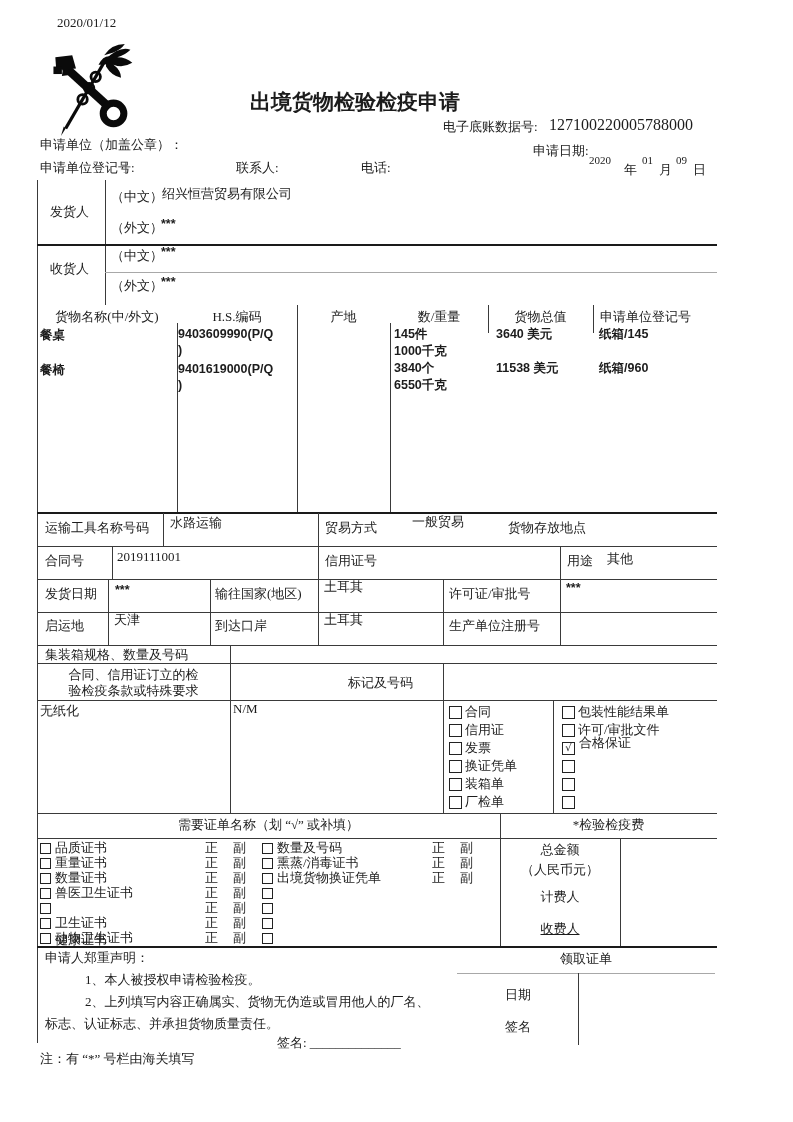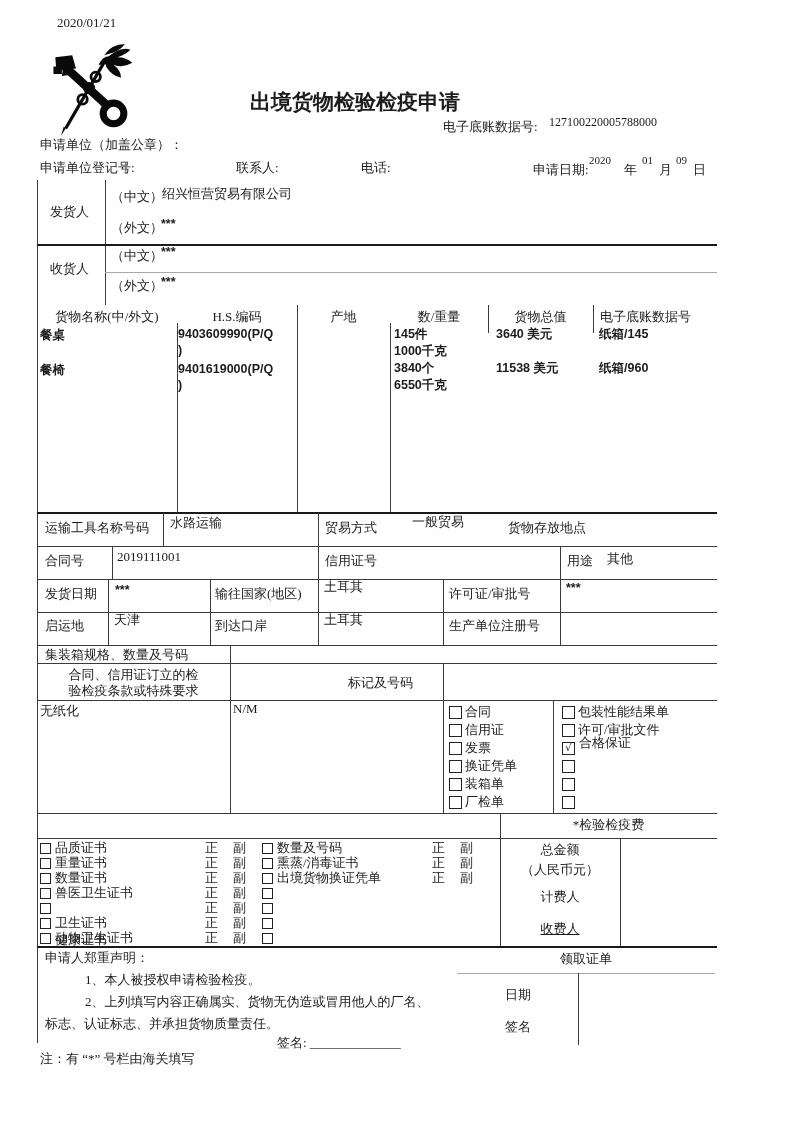--- a/index.html
+++ b/index.html
@@ -1,37 +1,37 @@
 <!DOCTYPE html>
 <html><head>
 <meta charset="utf-8">
 <style>
   html,body{margin:0;padding:0;background:#fff;}
   #page{position:relative;width:793px;height:1122px;background:#ffffff;overflow:hidden;
         font-family:"Liberation Serif","DejaVu Serif",serif;color:#1c1c1c;}
   .t{position:absolute;font-size:13px;line-height:1.15;white-space:nowrap;}
-  .sm{font-size:12px;}
+  .sm{font-size:16px;}
   .b{font-weight:bold;font-family:"Liberation Sans","DejaVu Sans",sans-serif;font-size:12.5px;}
   .ctr{text-align:center;}
   .hl{position:absolute;height:1px;background:#3a3a3a;}
   .hl.dark{height:2px;background:#1a1a1a;}
   .hl.lite{background:#a8a8a8;}
   .vl{position:absolute;width:1px;background:#3a3a3a;}
   .cb{position:absolute;width:11px;height:11px;border:1.4px solid #222;background:#fff;
       font-size:10px;line-height:10px;text-align:center;font-family:"DejaVu Sans",sans-serif;}
   .cbs{width:9px;height:9px;}
   .title{position:absolute;left:160px;width:390px;text-align:center;font-weight:bold;}
   .sup{font-size:11px;}
 </style>
 </head>
 <body>
 
 <div id="page">
 
-  <div class="t" style="left:57px;top:16px;">2020/01/21</div>
+  <div class="t" style="left:57px;top:16px;">2020/01/12</div>
 
   <div style="position:absolute;left:44px;top:44px;width:94px;height:92px;">
     <svg width="94" height="92" viewBox="0 0 100 98" xmlns="http://www.w3.org/2000/svg">
       <g stroke="#0a0a0a" fill="none">
 
         <line x1="22" y1="24" x2="70" y2="68" stroke-width="9"></line>
 
         <circle cx="74" cy="74" r="11" stroke-width="7.5"></circle>
 
         <path d="M12 14 L30 12 L34 26 L26 27 L27 33 L19 34 L20 27 L13 28 Z" fill="#0a0a0a" stroke="none"></path>
@@ -55,21 +55,21 @@
   <div class="title" style="top:88px;font-size:21px;">出境货物检验检疫申请</div>
 
   <div class="t" style="left:443px;top:120px;">电子底账数据号:</div>
   <div class="t sm" style="left:549px;top:116px;">127100220005788000</div>
 
   <div class="t" style="left:40px;top:138px;">申请单位（加盖公章）：</div>
   <div class="t" style="left:40px;top:161px;">申请单位登记号:</div>
   <div class="t" style="left:123px;top:160px;color:#555;">]</div>
   <div class="t" style="left:236px;top:161px;">联系人:</div>
   <div class="t" style="left:361px;top:161px;">电话:</div>
-  <div class="t" style="left:533px;top:163px;">申请日期:</div>
+  <div class="t" style="left:533px;top:144px;">申请日期:</div>
   <div class="t sup" style="left:589px;top:154px;">2020</div>
   <div class="t" style="left:624px;top:163px;">年</div>
   <div class="t sup" style="left:642px;top:154px;">01</div>
   <div class="t" style="left:659px;top:163px;">月</div>
   <div class="t sup" style="left:676px;top:154px;">09</div>
   <div class="t" style="left:693px;top:163px;">日</div>
 
   <div class="vl" style="left:37px;top:180px;height:863px;"></div>
   <div class="vl" style="left:105px;top:180px;height:125px;"></div>
   <div class="hl dark" style="left:37px;top:244px;width:680px;"></div>
@@ -91,21 +91,21 @@
   <div class="vl" style="left:297px;top:305px;height:208px;"></div>
   <div class="vl" style="left:390px;top:323px;height:190px;"></div>
   <div class="vl" style="left:488px;top:305px;height:28px;"></div>
   <div class="vl" style="left:593px;top:305px;height:28px;"></div>
 
   <div class="t ctr" style="left:37px;top:310px;width:140px;">货物名称(中/外文)</div>
   <div class="t ctr" style="left:177px;top:310px;width:120px;">H.S.编码</div>
   <div class="t ctr" style="left:297px;top:310px;width:93px;">产地</div>
   <div class="t ctr" style="left:390px;top:310px;width:98px;">数/重量</div>
   <div class="t ctr" style="left:488px;top:310px;width:105px;">货物总值</div>
-  <div class="t" style="left:600px;top:310px;">电子底账数据号</div>
+  <div class="t" style="left:600px;top:310px;">申请单位登记号</div>
 
   <div class="t b" style="left:40px;top:328px;">餐桌</div>
   <div class="t b" style="left:178px;top:327px;">9403609990(P/Q</div>
   <div class="t b" style="left:178px;top:343px;">)</div>
   <div class="t b" style="left:394px;top:327px;">145件</div>
   <div class="t b" style="left:394px;top:344px;">1000千克</div>
   <div class="t b" style="left:496px;top:327px;">3640 美元</div>
   <div class="t b" style="left:599px;top:327px;">纸箱/145</div>
 
   <div class="t b" style="left:40px;top:363px;">餐椅</div>
@@ -190,20 +190,21 @@
   <span class="cb" style="left:562px;top:706px;"></span>
   <div class="t" style="left:578px;top:705px;">包装性能结果单</div>
   <span class="cb" style="left:562px;top:724px;"></span>
   <div class="t" style="left:578px;top:723px;">许可/审批文件</div>
   <span class="cb" style="left:562px;top:742px;"><span>√</span></span>
   <div class="t" style="left:579px;top:736px;text-align:center;">合格保证</div>
   <span class="cb" style="left:562px;top:760px;"></span>
   <span class="cb" style="left:562px;top:778px;"></span>
   <span class="cb" style="left:562px;top:796px;"></span>
 
+  <div class="t ctr" style="left:37px;top:818px;width:463px;">需要证单名称（划 “√” 或补填）</div>
   <div class="t ctr" style="left:500px;top:818px;width:217px;">*检验检疫费</div>
 
   <span class="cb cbs" style="left:40px;top:843px;"></span>
   <div class="t" style="left:55px;top:841px;">品质证书</div>
   <div class="t" style="left:205px;top:841px;">正</div>
   <div class="t" style="left:233px;top:841px;">副</div>
   <span class="cb cbs" style="left:40px;top:858px;"></span>
   <div class="t" style="left:55px;top:856px;">重量证书</div>
   <div class="t" style="left:205px;top:856px;">正</div>
   <div class="t" style="left:233px;top:856px;">副</div>

